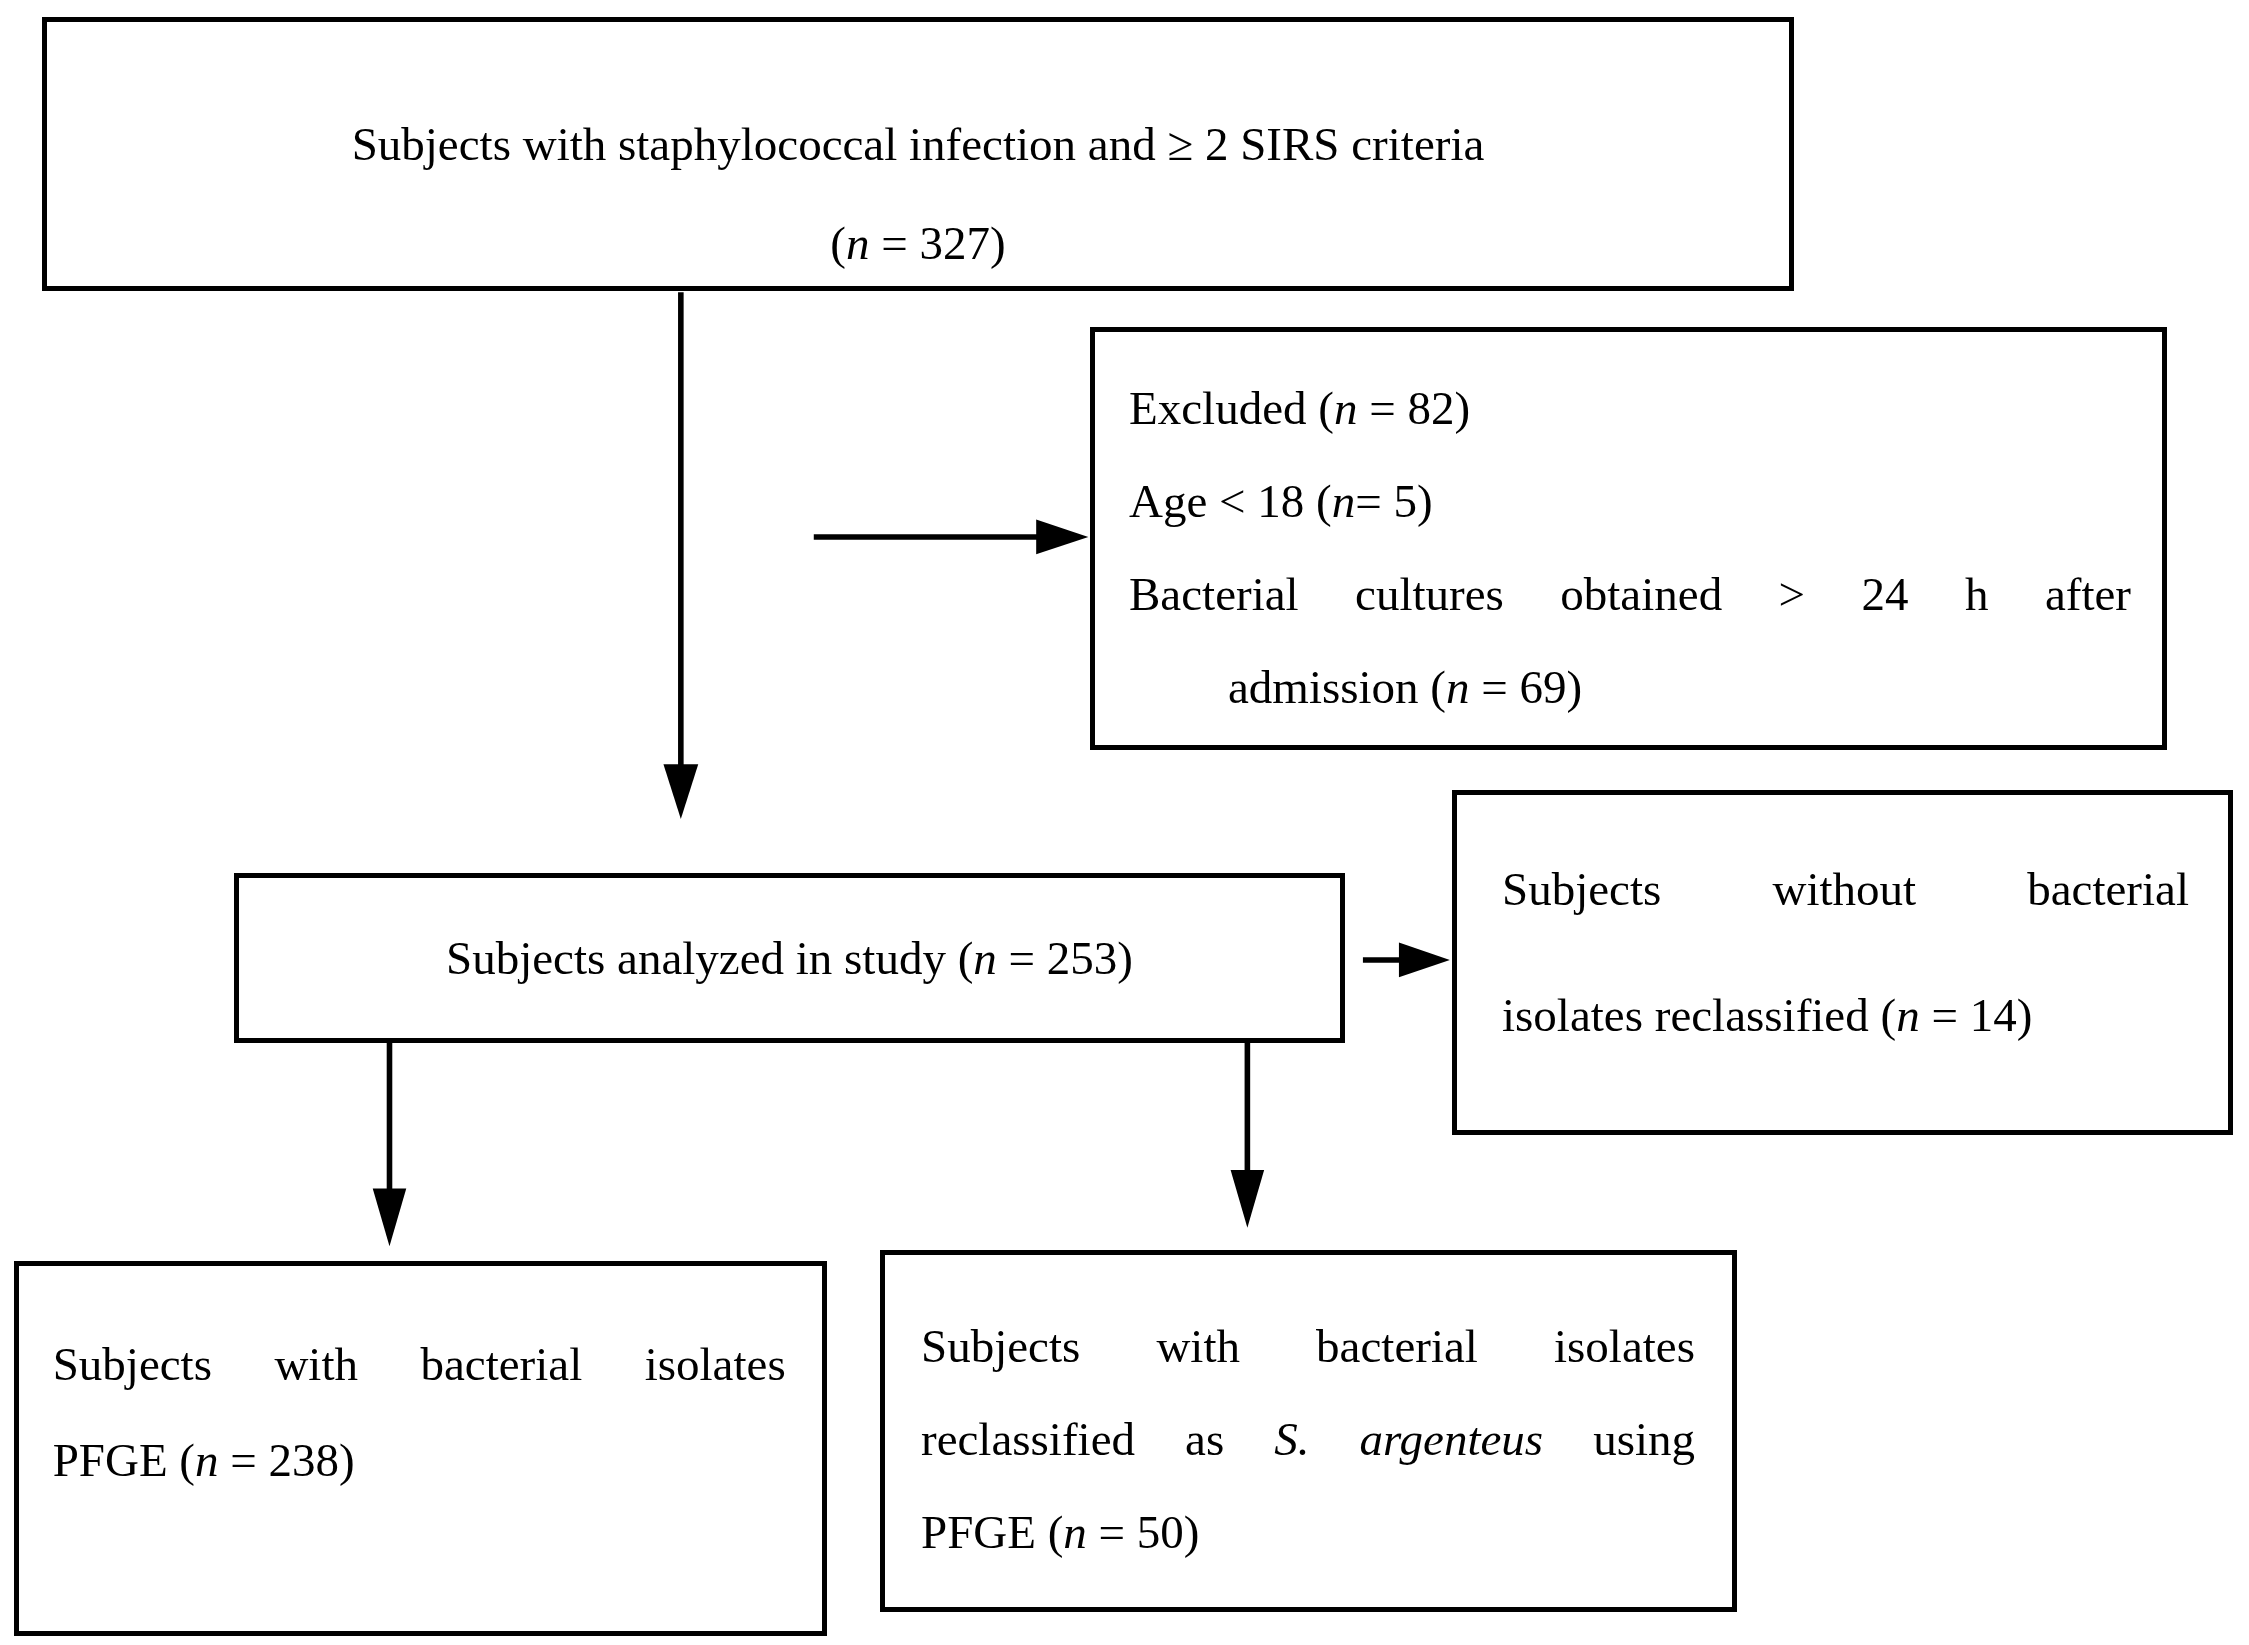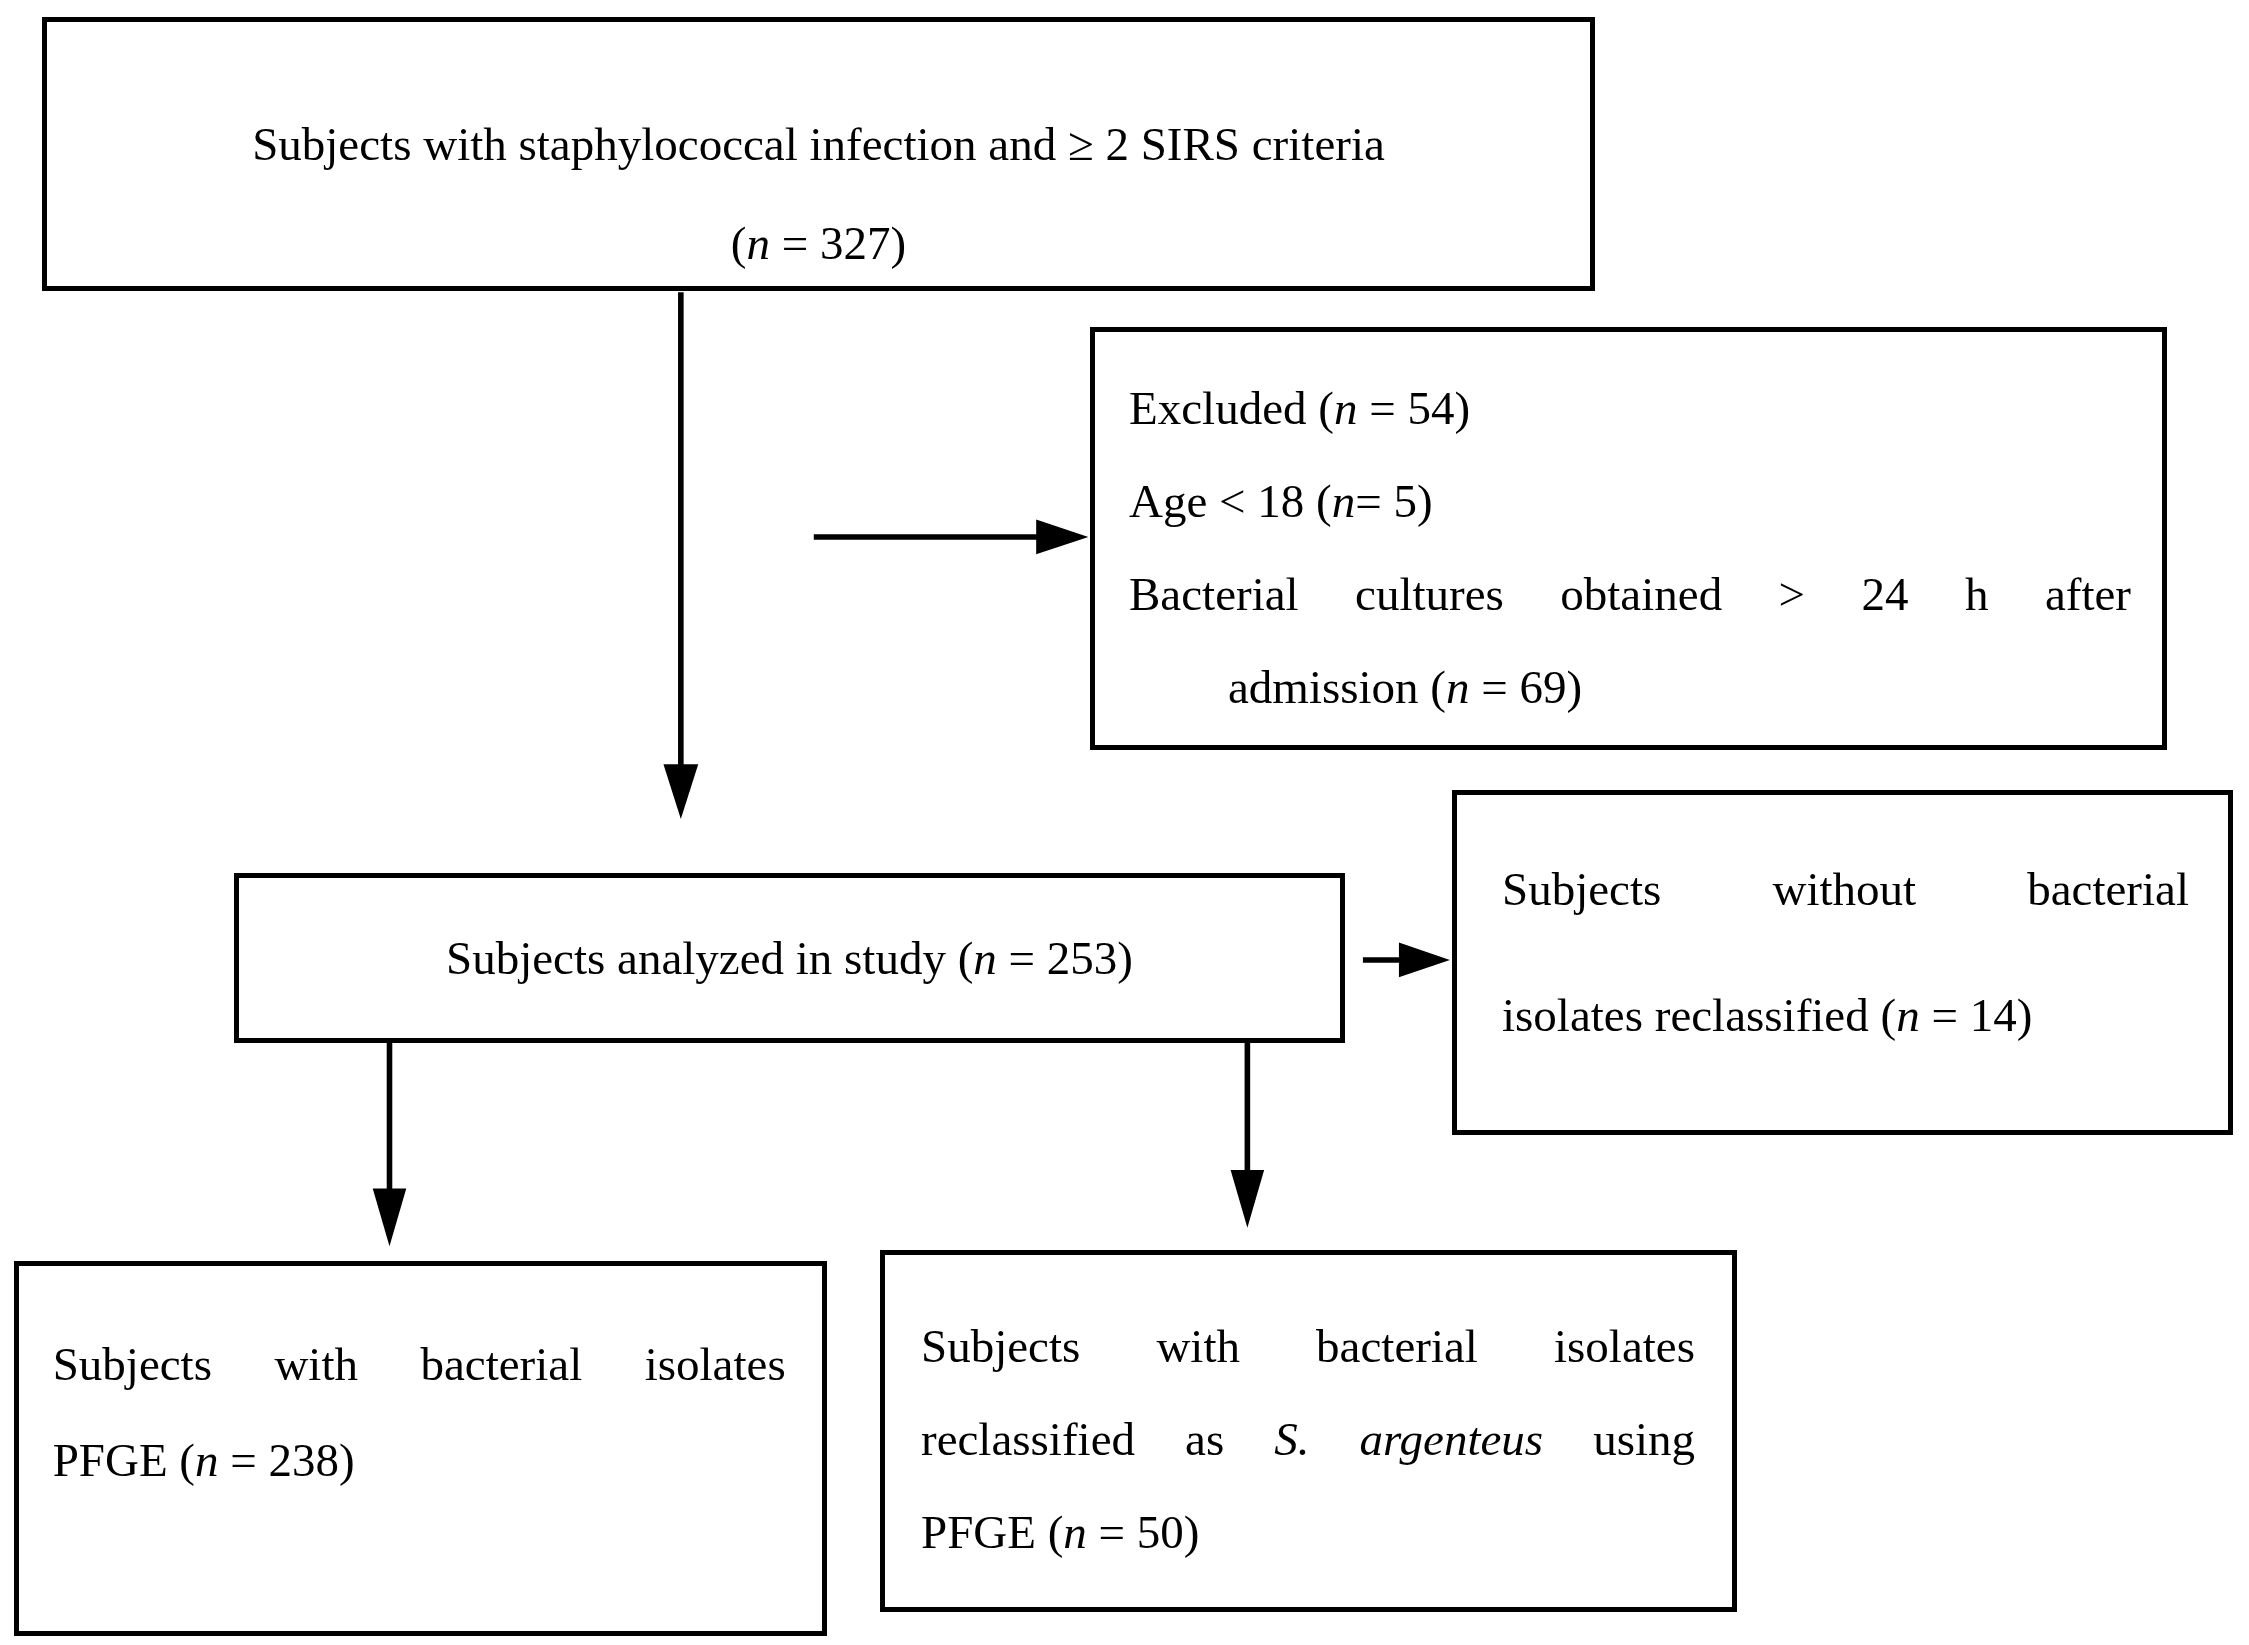--- a/index.html
+++ b/index.html
@@ -19,21 +19,21 @@
     background:var(--box-bg,#ffffff);
     display:flex;
     flex-direction:column;
   }
   .bline{white-space:nowrap;}
   .just{text-align:justify;text-align-last:justify;white-space:normal;}
   .it{font-style:italic;}
 
   
   #box-eligible{
-    left:42px;top:17px;width:1553px;height:274px;
+    left:42px;top:17px;width:1752px;height:274px;
     align-items:center;justify-content:flex-start;
     padding-top:73px;line-height:99px;text-align:center;
   }
   
   #box-excluded{
     left:1090px;top:327px;width:1077px;height:423px;
     justify-content:flex-start;
     padding:30px 31px 0 34px;line-height:93px;
   }
   #box-excluded .indent{padding-left:99px;}
@@ -92,21 +92,21 @@
       <polygon points="1981,1883 2035,1883 2008,1976"></polygon>
     </g>
   </svg>
 
   <div class="box" id="box-eligible">
     <div class="bline">Subjects with staphylococcal infection and ≥ 2 SIRS criteria</div>
     <div class="bline"><span>(</span><span class="it">n</span><span> = 327)</span></div>
   </div>
 
   <div class="box" id="box-excluded">
-    <div class="bline"><span>Excluded (</span><span class="it">n</span><span> = 54)</span></div>
+    <div class="bline"><span>Excluded (</span><span class="it">n</span><span> = 82)</span></div>
     <div class="bline"><span>Age &lt; 18 (</span><span class="it">n</span><span>= 5)</span></div>
     <div class="just">Bacterial cultures obtained &gt; 24 h after</div>
     <div class="bline indent"><span>admission (</span><span class="it">n</span><span> = 69)</span></div>
   </div>
 
   <div class="box" id="box-analyzed">
     <div class="bline"><span>Subjects analyzed in study (</span><span class="it">n</span><span> = 253)</span></div>
   </div>
 
   <div class="box" id="box-noisolates">

